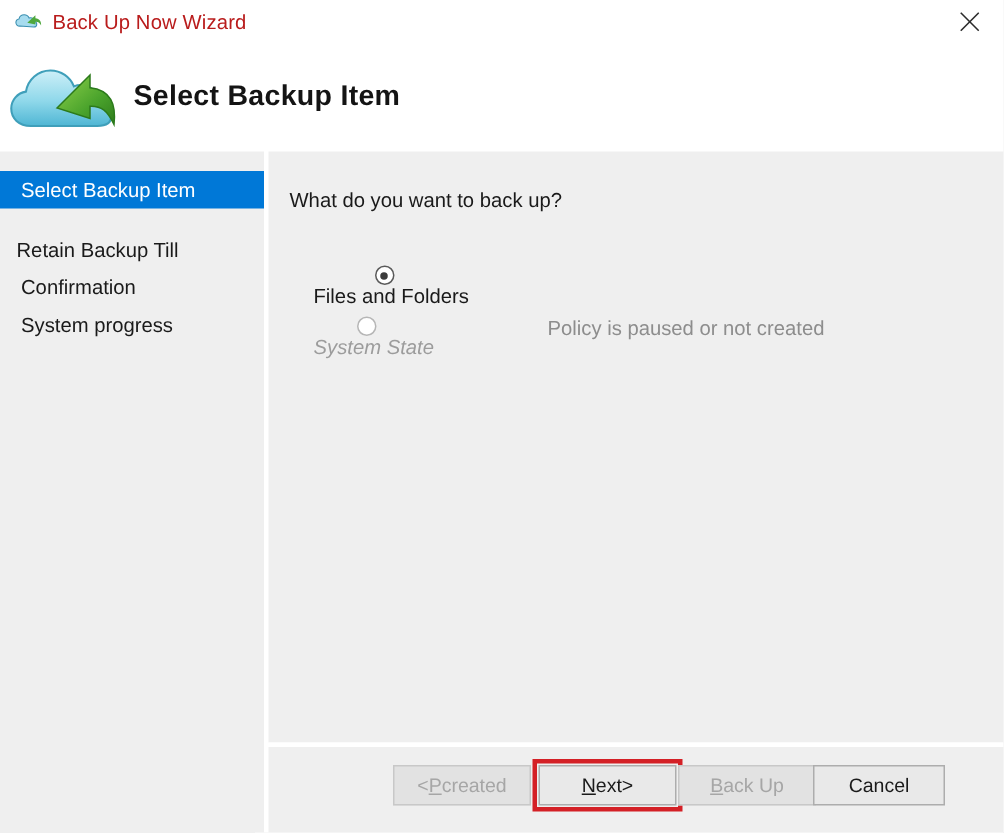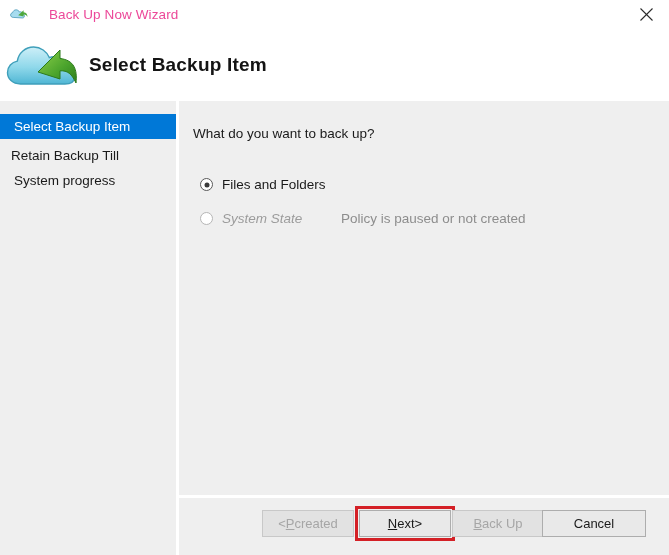--- a/index.html
+++ b/index.html
@@ -27,23 +27,23 @@
     display: flex;
     align-items: center;
   }
   #titlebar .tb-icon {
     margin-left: 10px;
     width: 18px;
     height: 16px;
     display: block;
   }
   #titlebar .tb-text {
-    margin-left: 21px;
-    font-size: 13.5px;
-    color: #ec4899;
+    margin-left: 7px;
+    font-size: 13.5px;
+    color: #b91c1c;
     letter-spacing: .1px;
   }
   #close-btn {
     position: absolute;
     right: 0; top: 0;
     width: 46px;
     height: 28px;
     display: flex;
     align-items: center;
     justify-content: center;
@@ -125,35 +125,36 @@
     cursor: default;
   }
   .step.active {
     background: #0078d7;
     color: #ffffff;
     width: 176px;
     box-sizing: border-box;
   }
   #step-list { padding-top: 13px; }
   .step + .step { margin-top: 0; }
-  #step-list .step:nth-child(2) { margin-top: 4px; padding-left: 11px; }
+  #step-list .step:nth-child(2) { margin-top: 15px; padding-left: 11px; }
 
   
   #question {
     position: absolute;
     left: 14px; top: 25px;
     font-size: 13.5px;
     color: #1a1a1a;
     white-space: nowrap;
   }
   .radio-row {
     position: absolute;
     display: flex;
     align-items: center;
     white-space: nowrap;
+    flex-direction: column;
   }
   #radio-files { left: 21px; top: 76px; }
   #radio-system { left: 21px; top: 110px; font-style: italic; }
 
   .radio-mark {
     width: 13px;
     height: 13px;
     border-radius: 50%;
     border: 1px solid #5a5a5a;
     background: #ffffff;
@@ -175,21 +176,21 @@
   }
   .radio-label {
     margin-left: 9px;
     font-size: 13.5px;
     color: #1a1a1a;
   }
   .radio-label.disabled { color: #9c9c9c; }
 
   #status-note {
     position: absolute;
-    left: 162px; top: 110px;
+    left: 186px; top: 110px;
     font-size: 13.5px;
     color: #8d8d8d;
     white-space: nowrap;
   }
 
   
   .btn {
     position: absolute;
     top: 12px;
     height: 27px;
@@ -208,21 +209,21 @@
   .btn.disabled {
     background: #e2e2e2;
     border-color: #c8c8c8;
     color: #a6a6a6;
   }
   .btn .mn { text-decoration: underline; }
 
   #btn-previous { left: 83px;  width: 92px; }
   #btn-next     { left: 180px; width: 92px; }
   #btn-backup   { left: 273px; width: 92px; }
-  #btn-cancel   { left: 363px; width: 104px; }
+  #btn-cancel   { left: 363px; width: 88px; }
 
   #next-highlight {
     position: absolute;
     left: 176px; top: 8px;
     width: 100px;
     height: 35px;
     border: 3px solid #d42026;
     box-sizing: border-box;
     pointer-events: none;
   }
@@ -265,20 +266,21 @@
       <path d="M33 35 L55 13 L55 21.5 C69 23 72.5 32.5 71 46 C66.5 36.5 62.5 33.5 55 33.8 L55 42 Z" fill="url(#arrg)" stroke="#2c7a1b" stroke-width="1"></path>
     </svg>
   </span>
   <span class="hdr-title">Select Backup Item</span>
 </div>
 
 <div id="sidebar">
   <div id="step-list">
     <div class="step active">Select Backup Item</div>
     <div class="step">Retain Backup Till</div>
+    <div class="step">Confirmation</div>
     <div class="step">System progress</div>
   </div>
 </div>
 <div id="divider-v"></div>
 
 <div id="content-pane">
   <div id="question">What do you want to back up?</div>
 
   <div class="radio-row" id="radio-files">
     <span class="radio-mark checked"></span>

